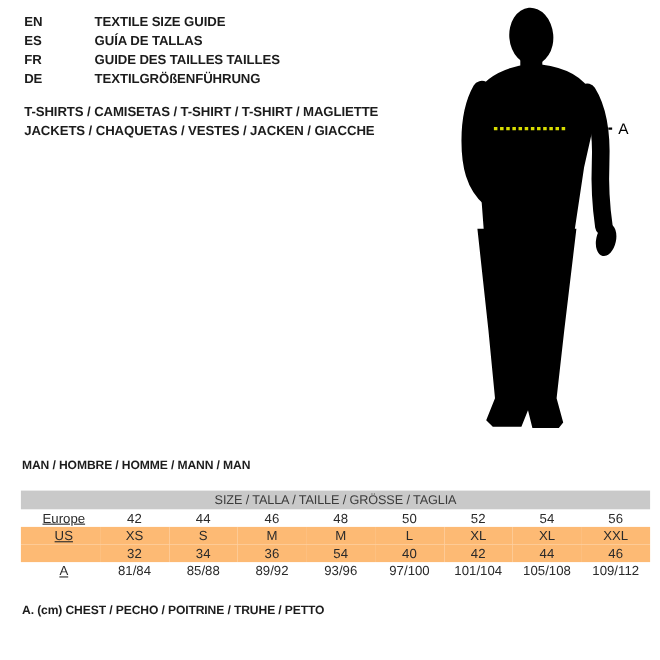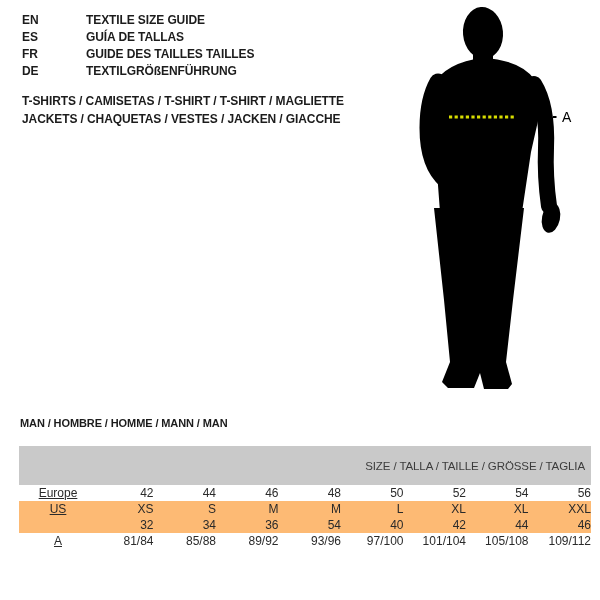--- a/index.html
+++ b/index.html
@@ -26,24 +26,24 @@
 
   
   .gender-heading { position:absolute; left:20px; top:417px;
                     font-size:11px; font-weight:700; letter-spacing:-0.1px; }
 
   
   table.size-table { position:absolute; left:19px; top:446px; width:572px;
                      border-collapse:collapse; table-layout:fixed; }
   table.size-table th.band {
     background:#c9c9c9; color:#3c3c3c; font-weight:400; font-size:11.5px;
-    text-align:right; padding:13px 6px; height:13px; letter-spacing:-0.1px;
+    text-align:center; padding:2px 6px; height:13px; letter-spacing:-0.1px;
   }
   table.size-table td {
-    height:16px; padding:0; font-size:12px; color:#2a2a2a; text-align:right;
+    height:16px; padding:0; font-size:12px; color:#2a2a2a; text-align:center;
     white-space:nowrap;
   }
   table.size-table td.rowlabel { text-align:center; padding-left:6px;text-decoration:underline; }
   table.size-table tr.stripe { background:#fdba74; }
   col.labelcol { width:72px; }
 
   
   .footnote { position:absolute; left:20px; top:549px;
               font-size:11px; font-weight:700; letter-spacing:-0.1px; }
 </style>
@@ -160,14 +160,15 @@
       <td>89/92</td>
       <td>93/96</td>
       <td>97/100</td>
       <td>101/104</td>
       <td>105/108</td>
       <td>109/112</td>
     </tr>
   </tbody>
     </table>
 
+  <div class="footnote">A. (cm) CHEST / PECHO / POITRINE / TRUHE / PETTO</div>
 
 </div>
 
 </body></html>

